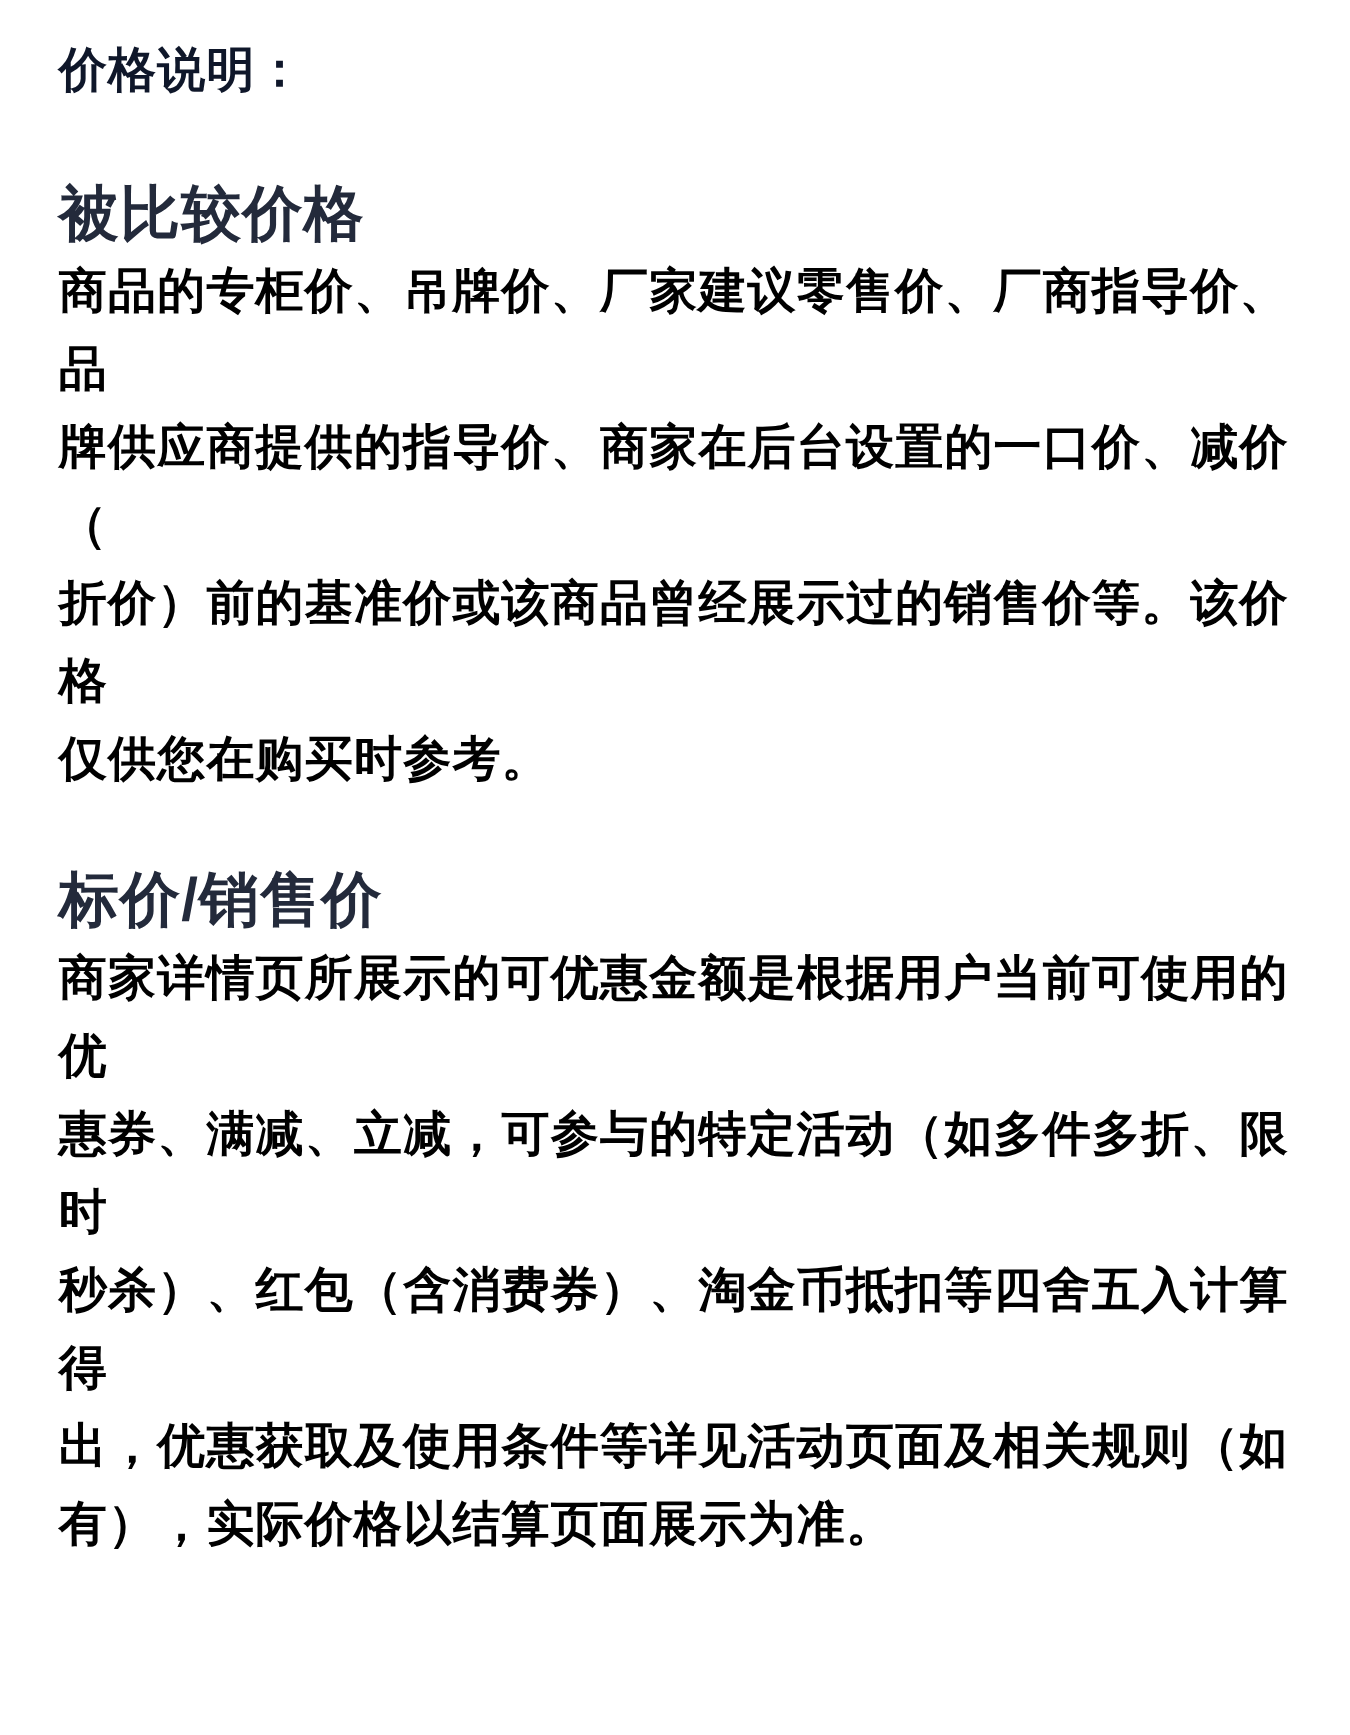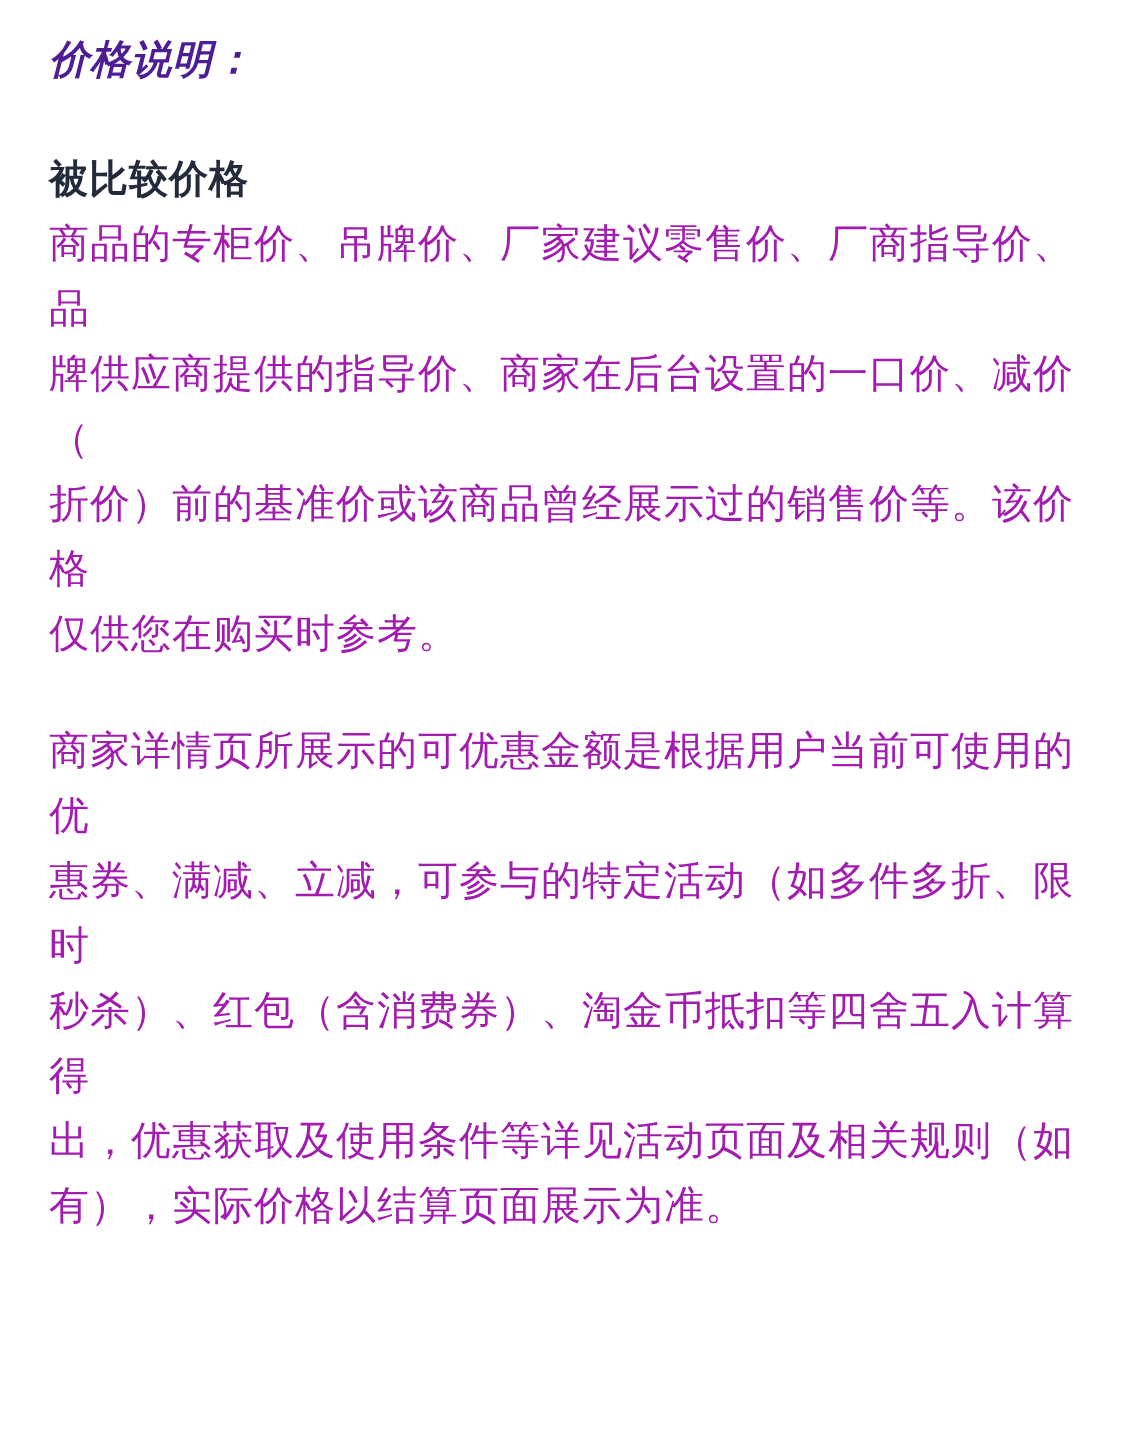--- a/index.html
+++ b/index.html
@@ -14,38 +14,37 @@
   .page {
     width: 1125px;
     min-height: 1446px;
     background: #ffffff;
     padding: 27px 49px 39px 49px;
   }
   .page-title {
     font-size: 40px;
     line-height: 65px;
     font-weight: 600;
-    color: #4c1d95;
+    color: #0f172a;
     margin: 0 0 54px 0;
     letter-spacing: 1px;
-    font-style: italic;
   }
   .section-heading {
-    font-size: 39px;
+    font-size: 50px;
     line-height: 65px;
     font-weight: 600;
     color: #232a3b;
     margin: 0;
     letter-spacing: 1px;
   }
   .body-text {
     font-size: 40px;
     line-height: 65px;
-    font-weight: 400;
-    color: #a21caf;
+    font-weight: 700;
+    color: #000000;
     margin: 0 0 52px 0;
     white-space: pre-line;
     letter-spacing: 1px;
   }
 </style>
 </head>
 <body>
 
 <div class="page">
 
@@ -53,20 +52,21 @@
 
   <section>
     <h2 class="section-heading">被比较价格</h2>
     <p class="body-text">商品的专柜价、吊牌价、厂家建议零售价、厂商指导价、品
 牌供应商提供的指导价、商家在后台设置的一口价、减价（
 折价）前的基准价或该商品曾经展示过的销售价等。该价格
 仅供您在购买时参考。</p>
   </section>
 
   <section>
+    <h2 class="section-heading">标价/销售价</h2>
   </section>
 
   <section>
     <p class="body-text">商家详情页所展示的可优惠金额是根据用户当前可使用的优
 惠券、满减、立减，可参与的特定活动（如多件多折、限时
 秒杀）、红包（含消费券）、淘金币抵扣等四舍五入计算得
 出，优惠获取及使用条件等详见活动页面及相关规则（如
 有），实际价格以结算页面展示为准。</p>
   </section>
 

